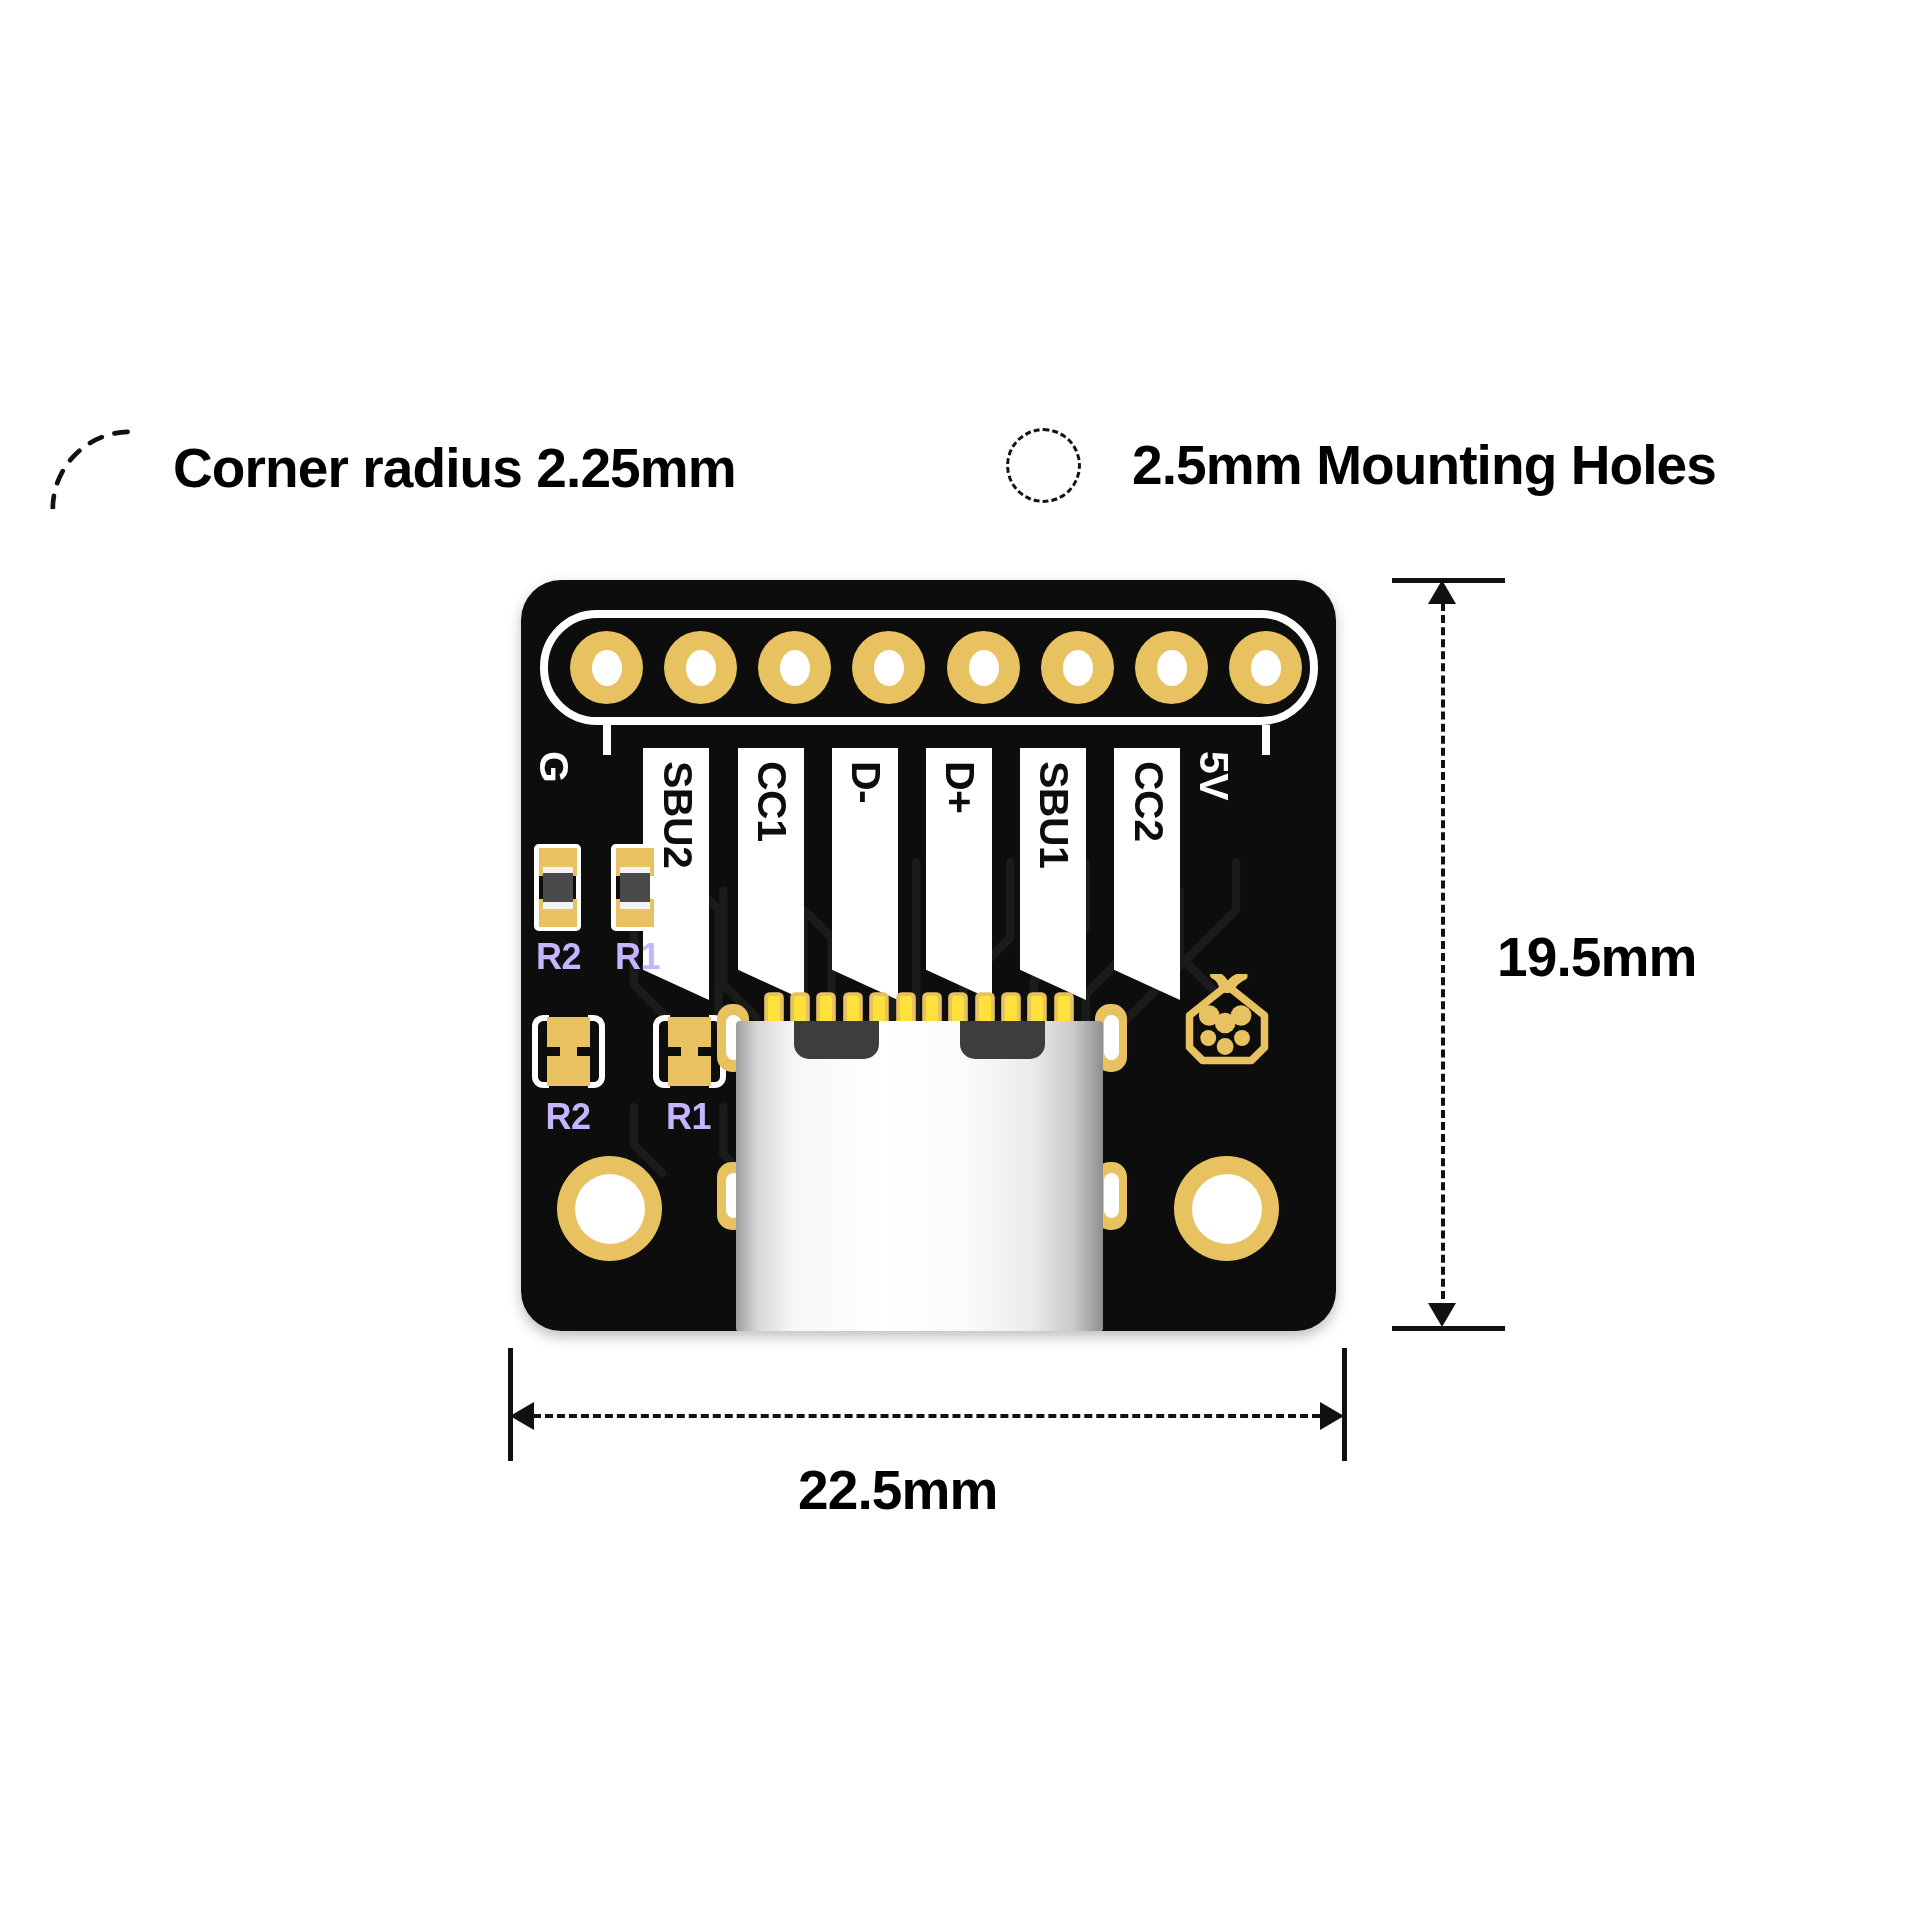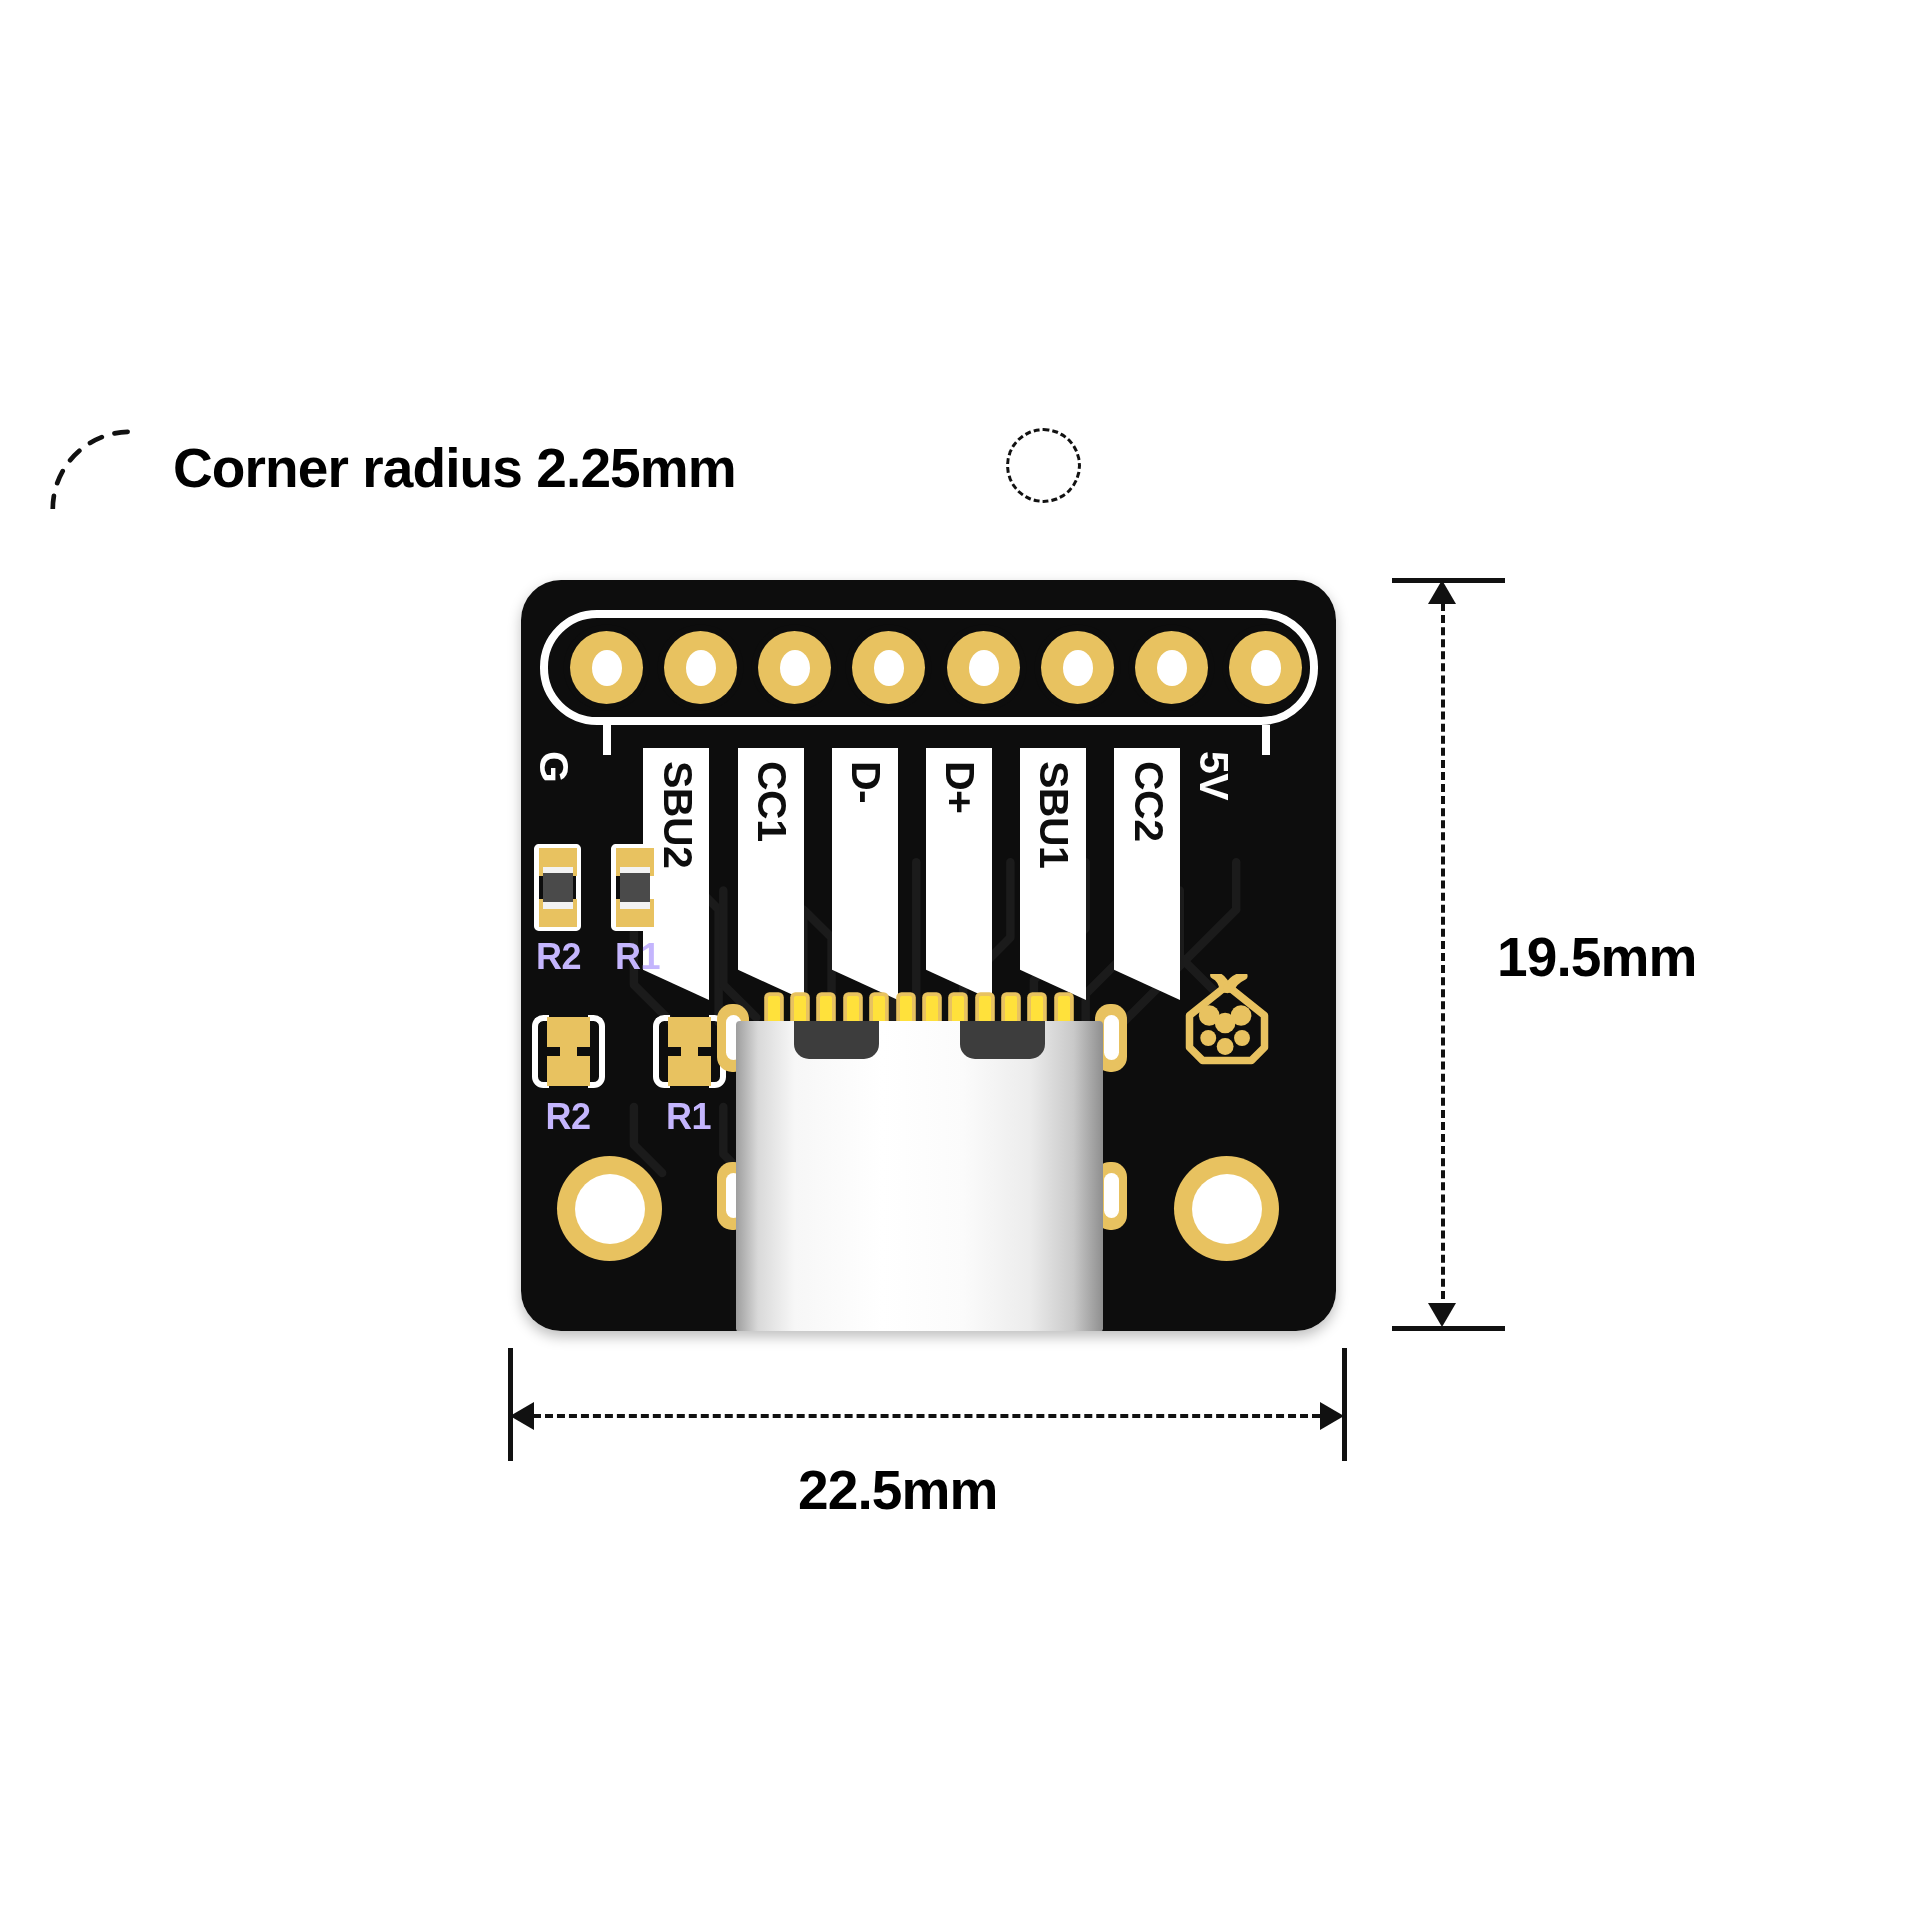--- a/index.html
+++ b/index.html
@@ -100,20 +100,21 @@
   <span class="arc-icon">
     <svg width="81" height="81" viewBox="0 0 86 86">
       <path d="M4 86 A 82 82 0 0 1 86 4" fill="none" stroke="#111" stroke-width="5" stroke-dasharray="14 14" stroke-linecap="round"></path>
     </svg>
   </span>
   <span class="legend-text">Corner radius 2.25mm</span>
 </div>
 
 <div class="legend" id="legend-holes">
   <span class="circ-icon"></span>
+  <span class="legend-text">2.5mm Mounting Holes</span>
 </div>
 
 <div id="pcb-shadow"></div>
 <div id="pcb">
 
   <svg id="traces" viewBox="0 0 866 798">
     <g stroke="#1b1b1b" stroke-width="9" fill="none" stroke-linecap="round" stroke-linejoin="round">
       <path d="M150 210 L150 290 L210 350 L210 470"></path>
       <path d="M248 210 L248 300 L300 352 L300 470"></path>
       <path d="M300 350 L330 380 L330 470"></path>

